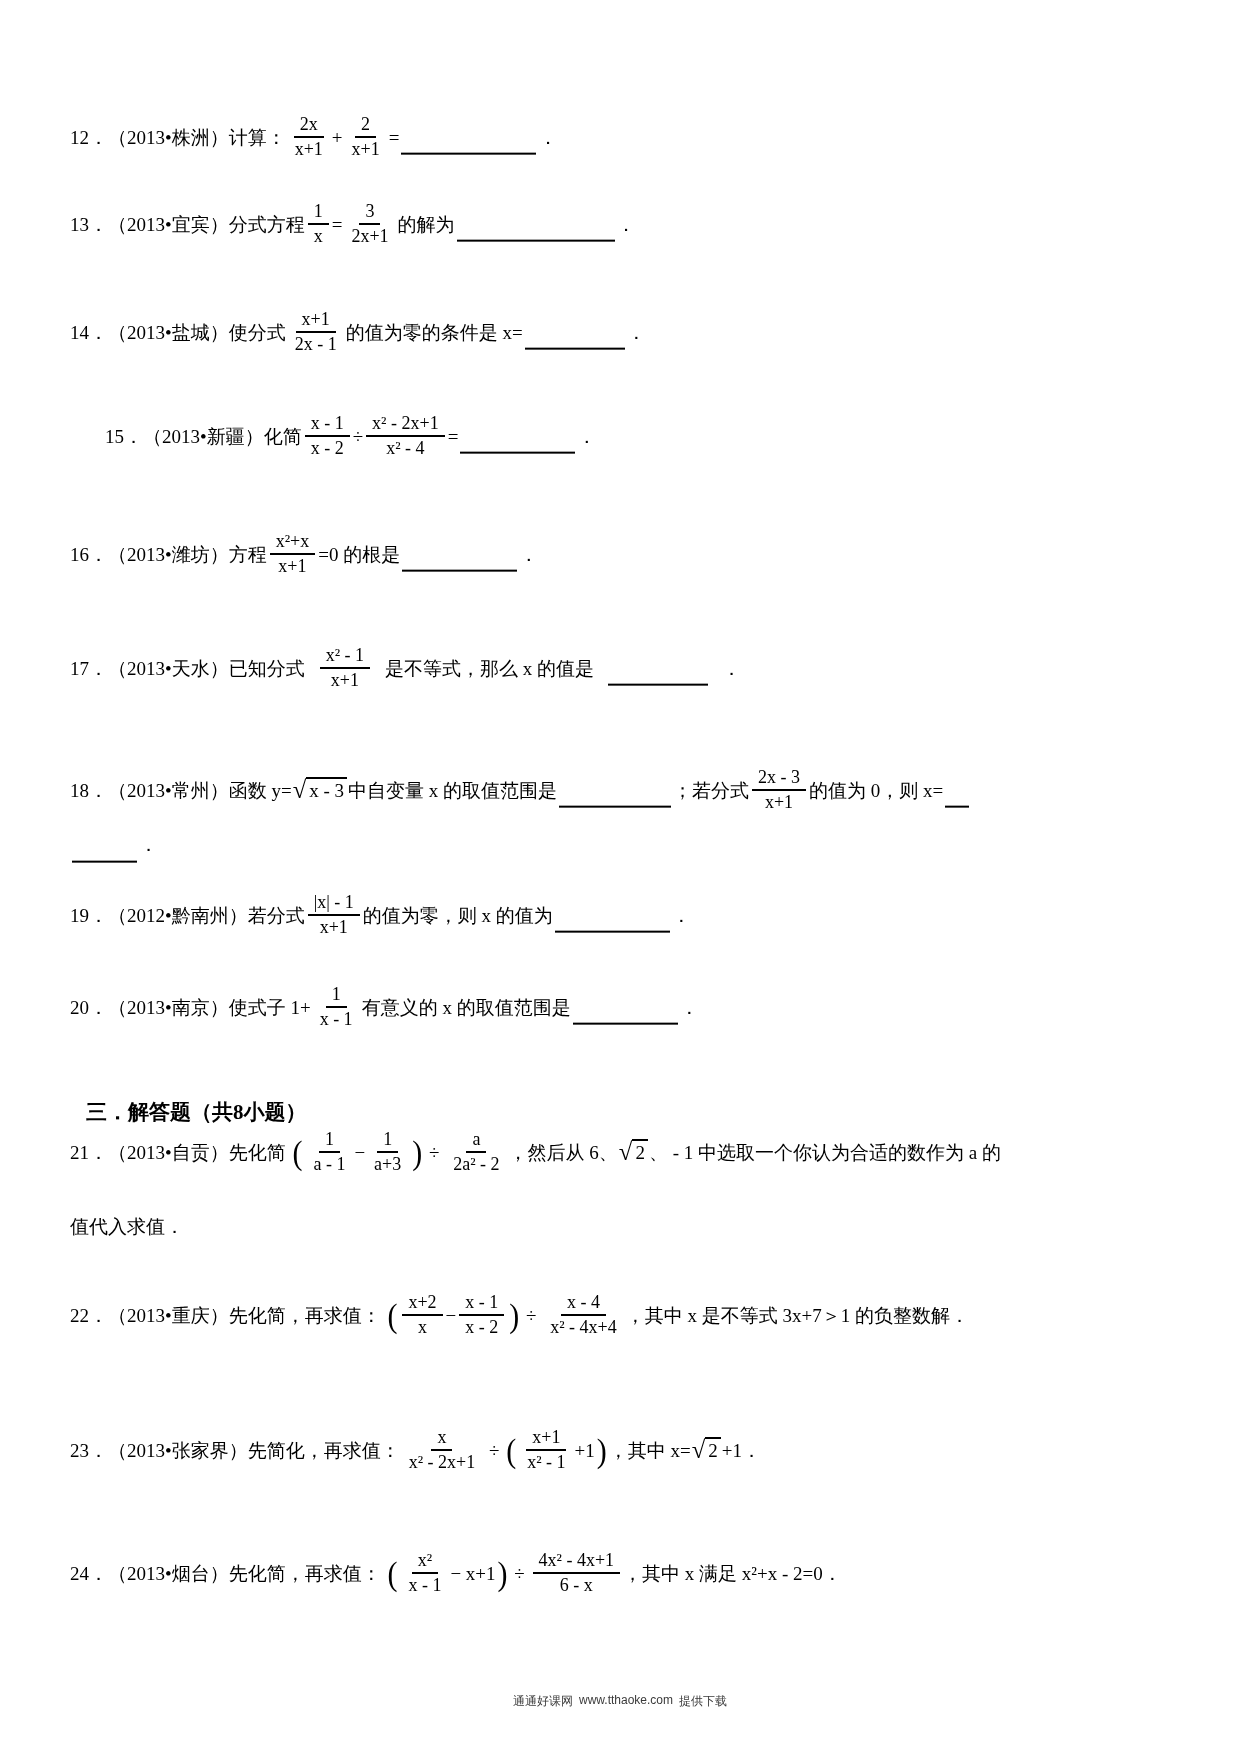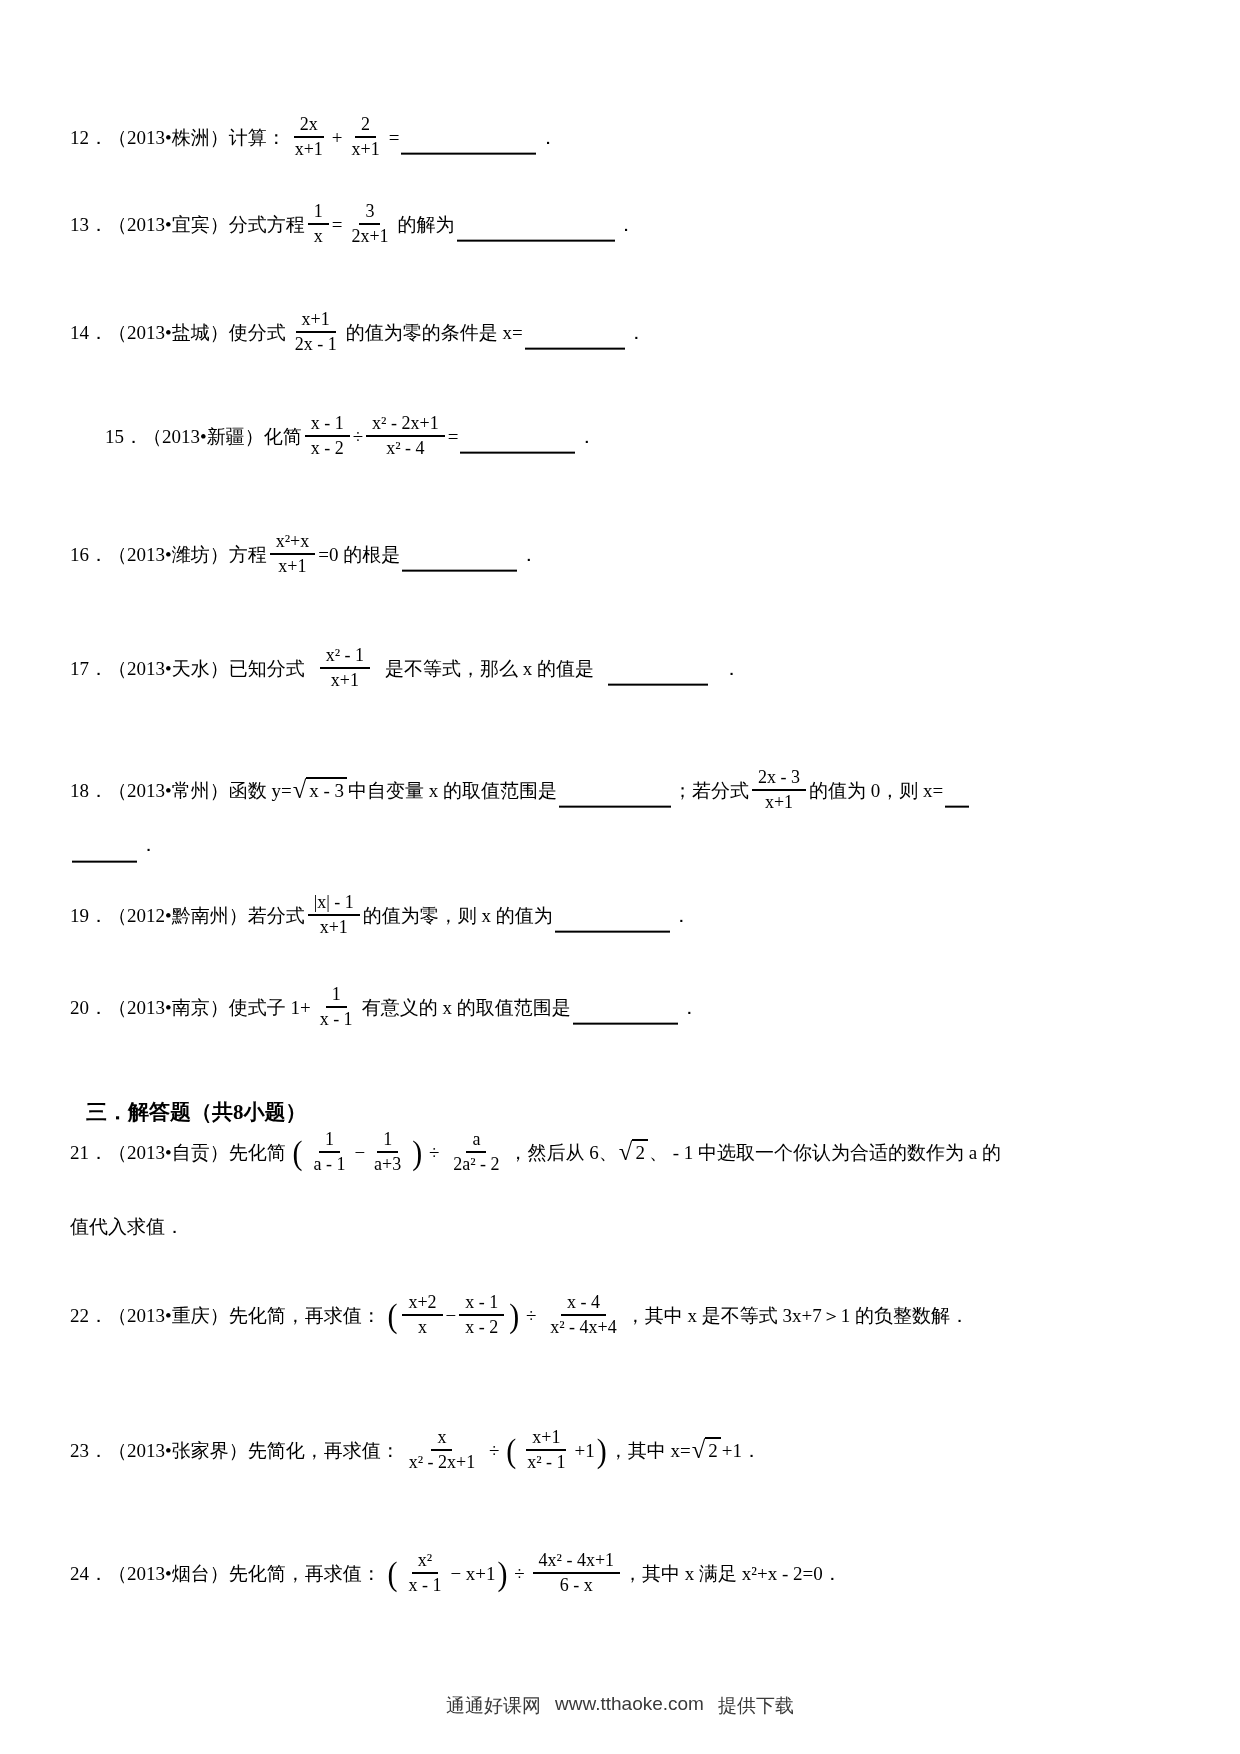--- a/index.html
+++ b/index.html
@@ -28,22 +28,22 @@
     height:1.05em;align-self:center;transform:translateY(0.35em);
     margin:0 2px;
   }
   .paren{font-size:30px;font-weight:400;line-height:1;padding:0 2px;transform:scaleY(1.15);}
   .heading{
     position:absolute;left:70px;top:1082px;margin:16px;
     font-size:21px;font-weight:bold;
   }
   .footer{
     position:absolute;left:0;top:1693px;width:100%;
-    display:flex;justify-content:center;gap:14px;
-    font-size:19px;color:#3a3a3a;
+    display:flex;justify-content:center;gap:6px;
+    font-size:12px;color:#3a3a3a;
     font-family:"Liberation Sans","DejaVu Sans",sans-serif;
   }
 </style>
 </head>
 <body>
 
 <div class="page">
   <h2 class="heading">三．解答题（共8小题）</h2>
   <div id="problems">
       <div class="row" style="top: 113px; left: 70px;">

